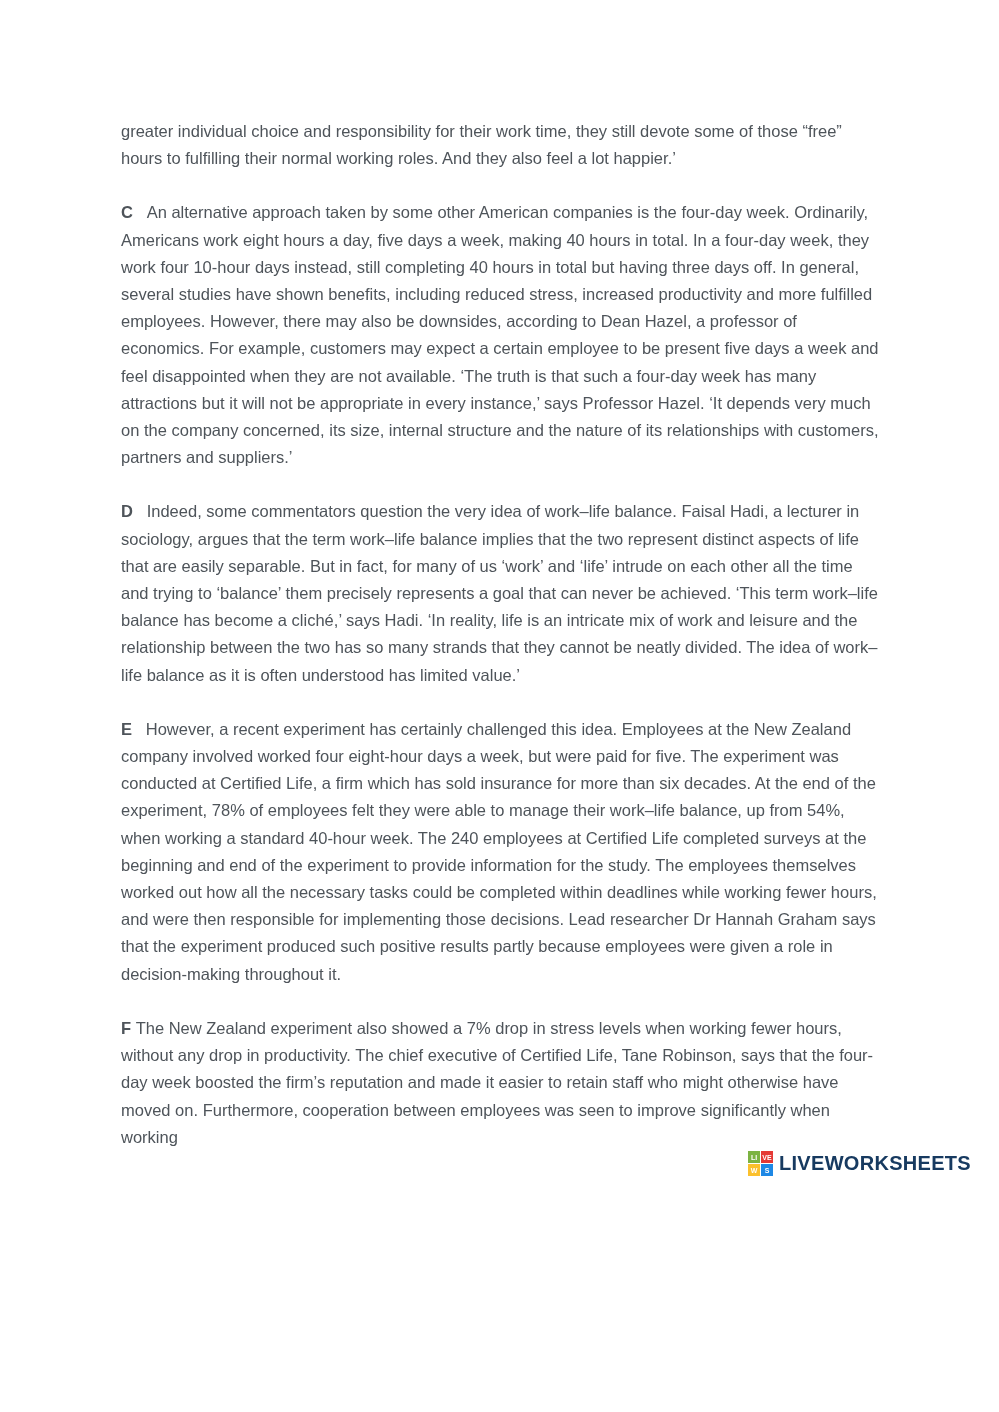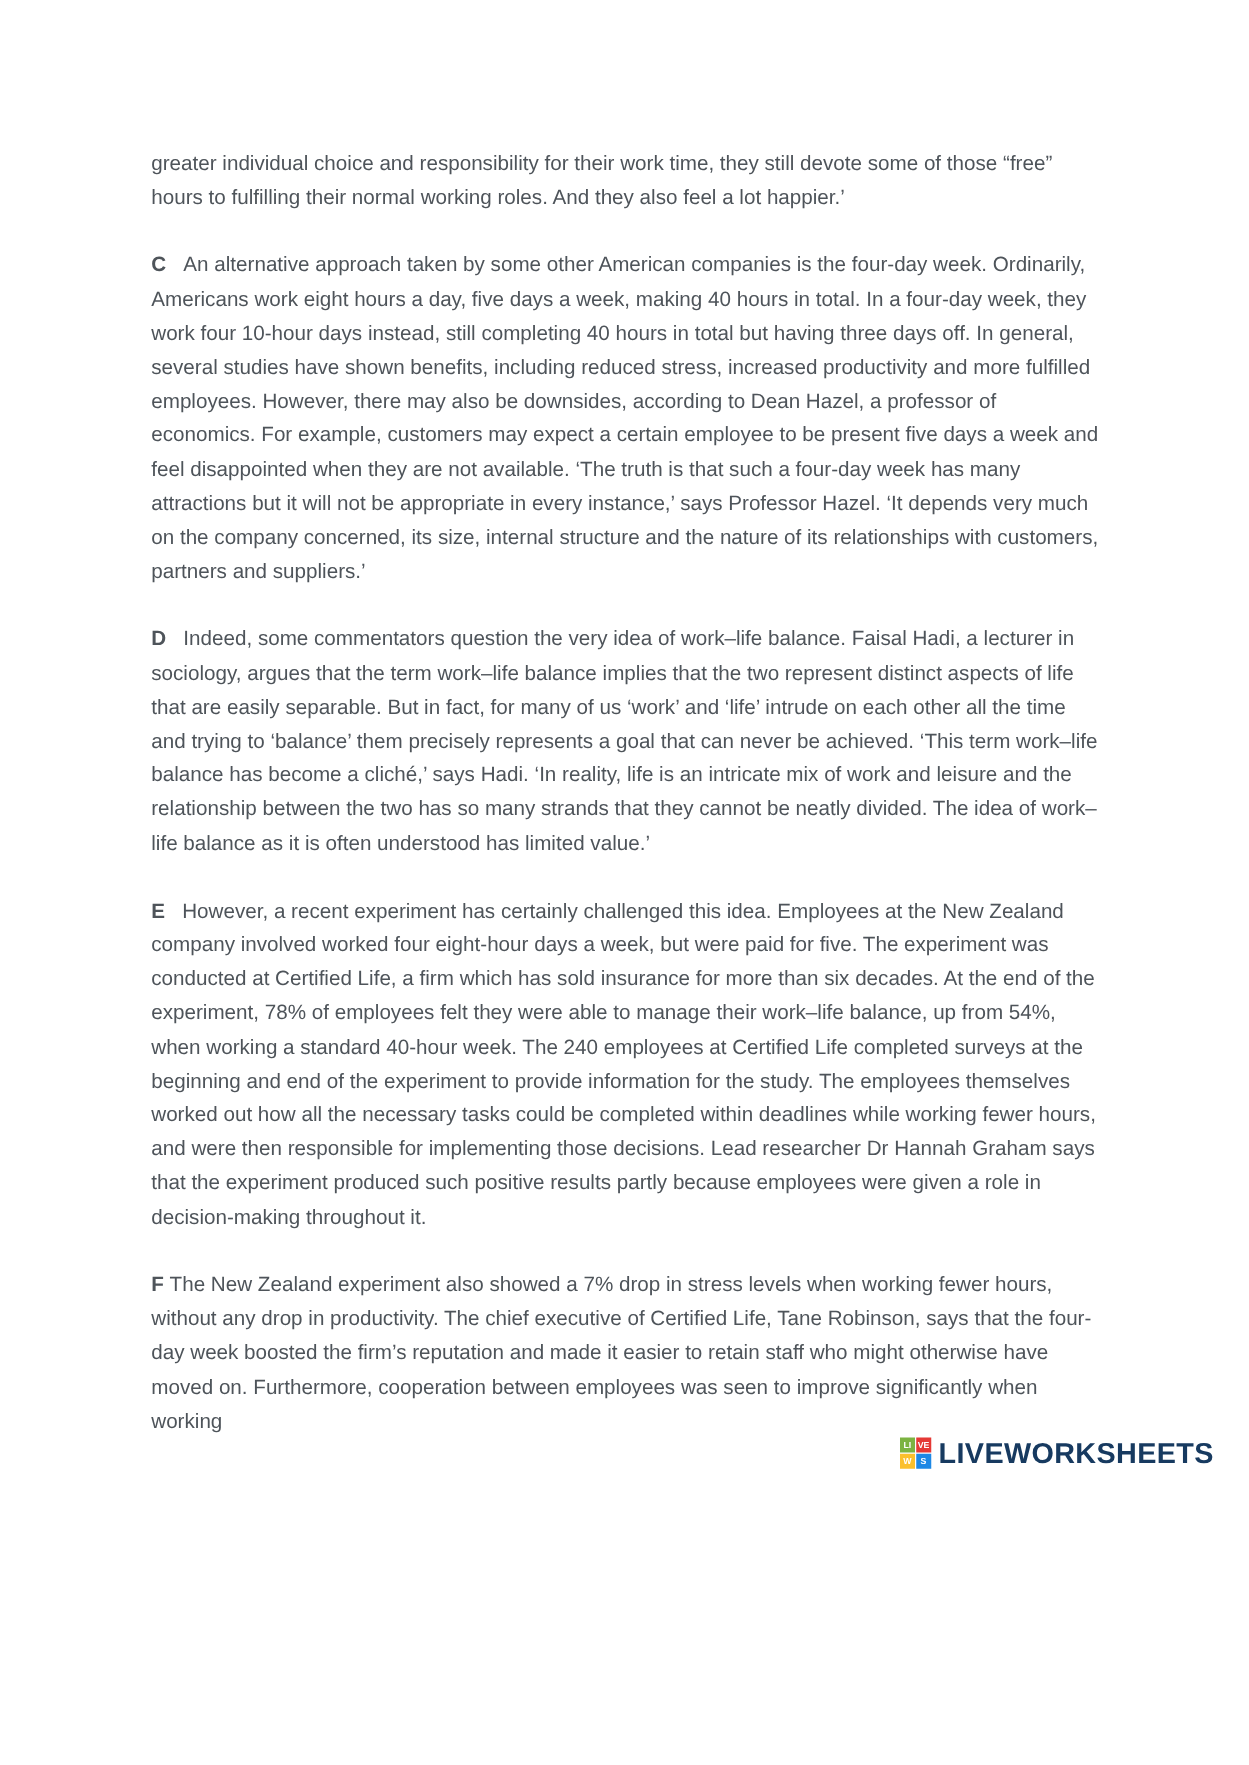--- a/index.html
+++ b/index.html
@@ -50,21 +50,21 @@
     display: flex;
     align-items: center;
     justify-content: center;
     color: #ffffff;
     font-size: 7px;
     font-weight: 700;
     line-height: 1;
     font-family: "Liberation Sans", sans-serif;
   }
   .brand-text {
-    font-size: 23px;
+    font-size: 20px;
     font-weight: 800;
     letter-spacing: 0.3px;
     color: #173a60;
     font-family: "Liberation Sans", sans-serif;
   }
 </style>
 </head>
 <body>
 
 <div class="page">

